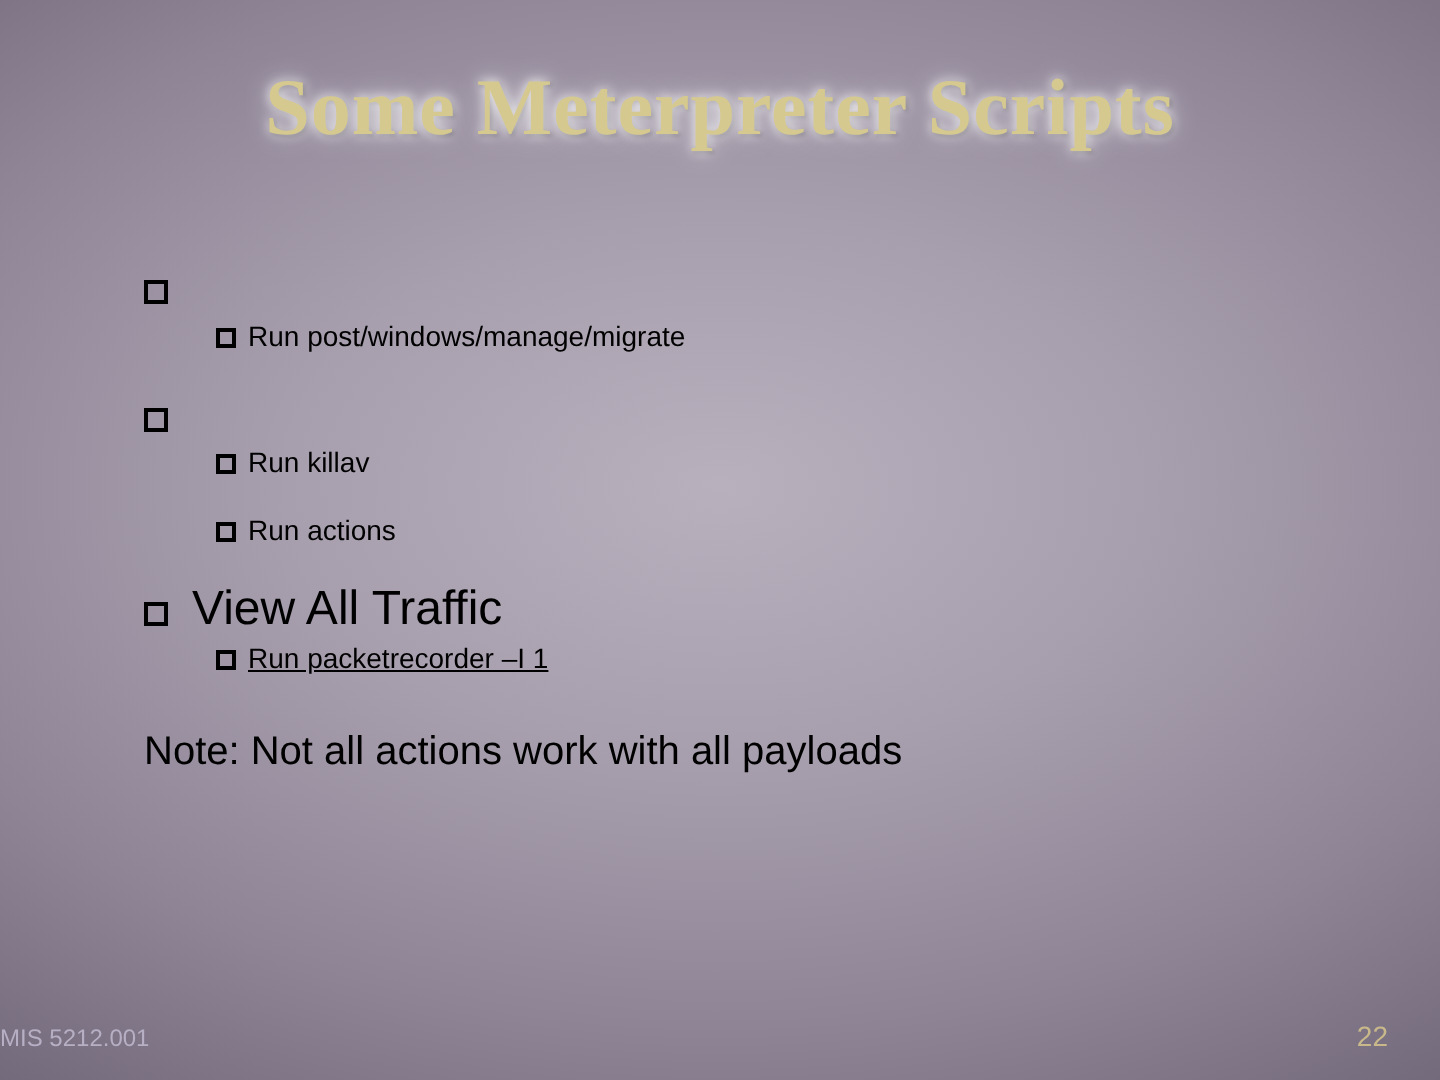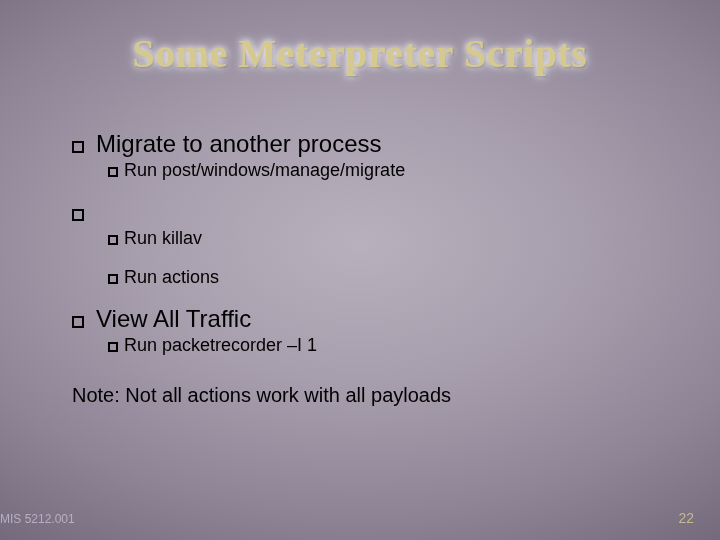--- a/index.html
+++ b/index.html
@@ -44,27 +44,27 @@
     left: 72px;
     right: 60px;
   }
   .level1 {
     font-size: 24px;
     line-height: 1.15;
     margin-bottom: 2px;
     color: #000;
   }
   .level2 {
-    font-size: 18px;
+    font-size: 14px;
     line-height: 1.15;
     margin-left: 36px;
     margin-bottom: 18px;
     color: #000;
   }
-  .lastblock { margin-bottom: 28px; }
+  .lastblock { margin-bottom: 28px; text-decoration: underline; }
   .sq {
     display: inline-block;
     width: 12px;
     height: 12px;
     border: 2px solid #000;
     background: transparent;
     margin-right: 12px;
     vertical-align: -1px;
     box-sizing: border-box;
   }
@@ -101,21 +101,21 @@
 </head>
 <body>
 
 <div class="slide">
 
   <div class="title">Some Meterpreter Scripts</div>
 
   <div class="content">
 
     <div class="level1">
-      <span class="sq"></span><span>Migrate to another process</span>
+      <span class="sq"></span>
     </div>
     <div class="level2">
       <span class="sq-sm"></span><span>Run post/windows/manage/migrate</span>
     </div>
 
     <div class="level1">
       <span class="sq"></span>
     </div>
     <div class="level2">
       <span class="sq-sm"></span><span>Run killav</span>

